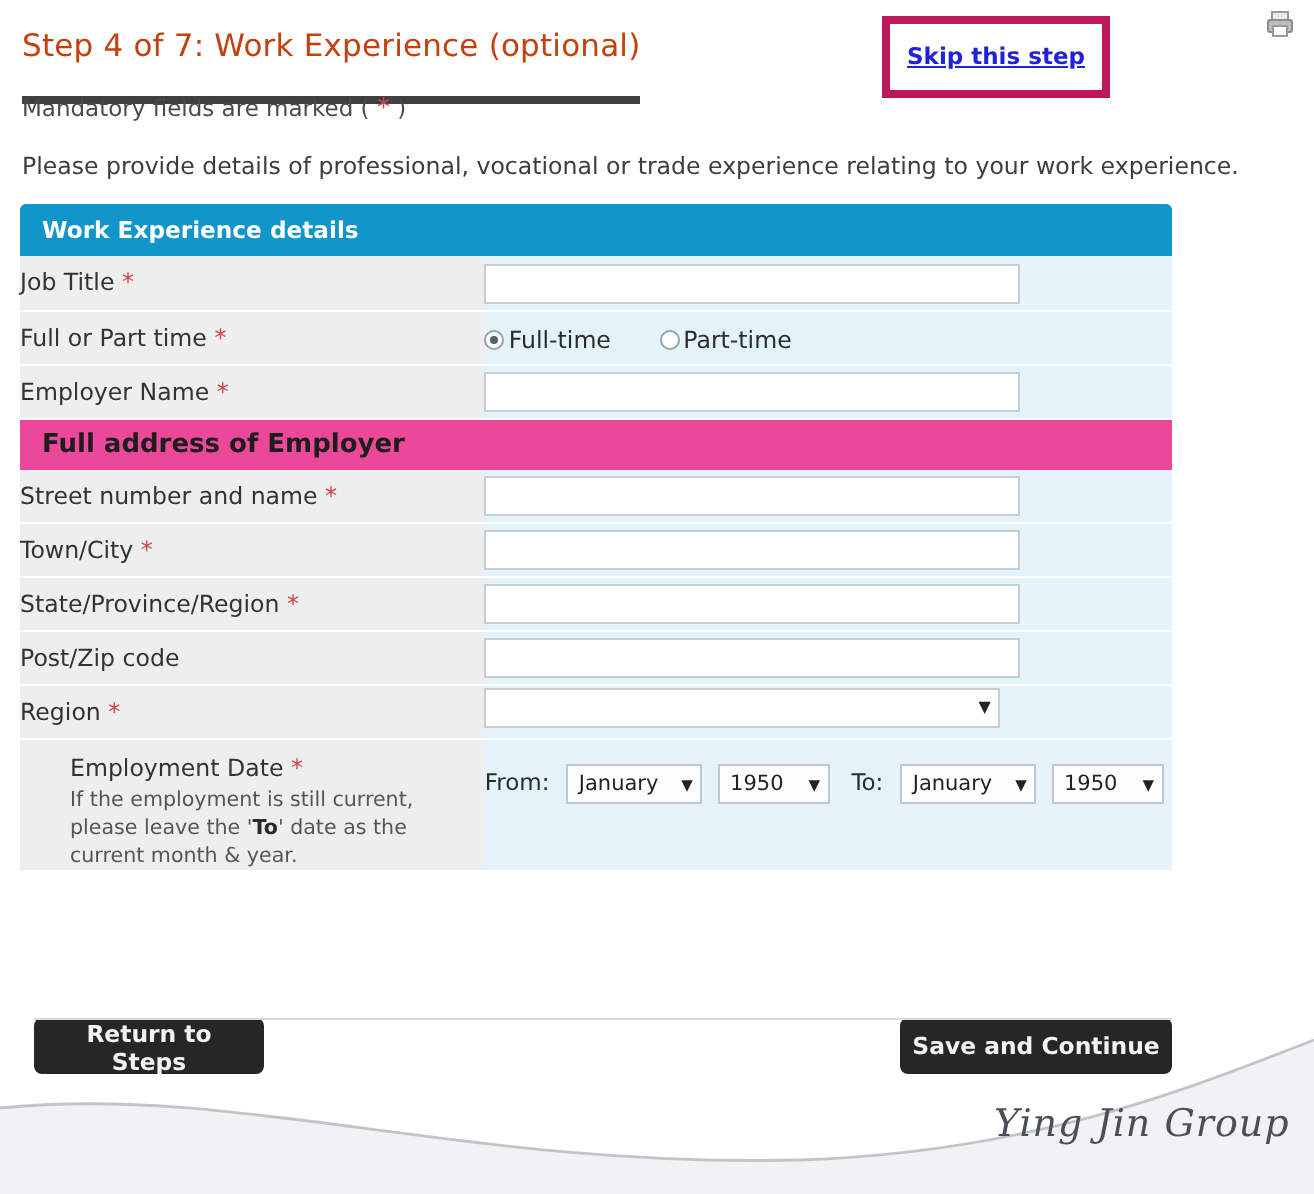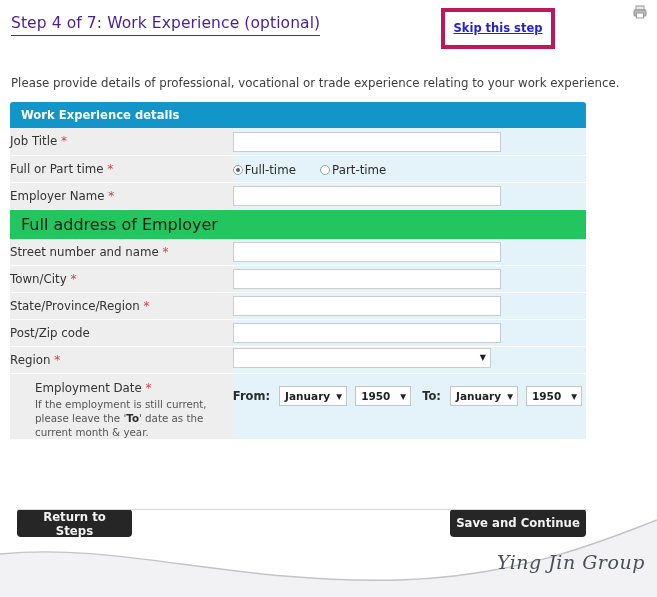--- a/index.html
+++ b/index.html
@@ -18,25 +18,25 @@
 
   
   .print-icon {
     position: absolute; top: 4px; left: 632px;
     width: 16px; height: 16px;
   }
 
   
   .page-title {
     position: absolute; left: 11px; top: 14px;
-    font-size: 15.5px; color: #4c1d95;
+    font-size: 15.5px; color: #c2410c;
     letter-spacing: .1px;
     white-space: nowrap;
-    padding-bottom: 3px;
-    border-bottom: 1px solid #404040;
+    padding-bottom: 16px;
+    border-bottom: 4px solid #404040;
   }
   .skip-box {
     position: absolute; left: 441px; top: 8px;
     width: 114px; height: 41px;
     border: 4px solid #be185d;
     background: #ffffff;
   }
   .skip-link {
     position: absolute; left: 0; top: 9px; width: 106px;
     text-align: center;
@@ -67,24 +67,24 @@
   .sec-head-blue td {
     background: #1295c9;
     color: #ffffff;
     font-size: 11.6px;
     font-weight: bold;
     padding: 6px 0 6px 11px;
     height: 25px;
     border-radius: 3px 3px 0 0;
   }
   .sec-head-grey td {
-    background: #22c55e;
+    background: #ec4899;
     color: #1d1d1d;
-    font-size: 16px;
-    font-weight: normal;
+    font-size: 13px;
+    font-weight: bold;
     padding: 5px 0 5px 11px;
     height: 23px;
   }
 
   .lbl {
     width: 237px;
     background: #eeeeee;
     color: #333333;
     font-size: 11.8px;
     padding: 6px 8px 6px 11px;
@@ -207,20 +207,23 @@
       <rect x="4.5" y="9" width="7" height="5" fill="#fbfbfb" stroke="#9a9a9a" stroke-width="1"></rect>
     </svg>
   </span>
 
   <div class="page-title">Step 4 of 7: Work Experience (optional)</div>
 
   <div class="skip-box">
     <a class="skip-link">Skip this step</a>
   </div>
 
+  <div class="mandatory-line">
+    <span>Mandatory fields are marked ( </span><span class="star">*</span><span> )</span>
+  </div>
 
   <div class="intro-line">Please provide details of professional, vocational or trade experience relating to your work experience.</div>
 
   <table class="form-table">
     <tbody>
         <tr class="sec-head-blue">
       <td colspan="2">Work Experience details</td>
     </tr>
 
     <tr class="row-h">
@@ -286,21 +289,21 @@
           <span class="arr">▼</span>
         </span>
       </td>
     </tr>
 
     <tr>
       <td class="lbl" style="vertical-align:top;padding-top:7px;height:62px;padding-left:25px;">
         <div class="emp-lbl-title"><span>Employment Date</span> <span class="star">*</span></div>
         <div class="emp-lbl-help"><span>If the employment is still current, please leave the '</span><b>To</b><span>' date as the current month &amp; year.</span></div>
       </td>
-      <td class="val" style="vertical-align:top;padding-top:12px;font-weight:bold;">
+      <td class="val" style="vertical-align:top;padding-top:12px;">
         <div class="date-row">
           <span class="fromto">From:</span>
           <span class="mini-sel month"><span>January</span><span class="arr">▼</span></span>
           <span class="mini-sel year"><span>1950</span><span class="arr">▼</span></span>
           <span class="fromto" style="margin-left:3px;">To:</span>
           <span class="mini-sel month"><span>January</span><span class="arr">▼</span></span>
           <span class="mini-sel year"><span>1950</span><span class="arr">▼</span></span>
         </div>
       </td>
     </tr>

